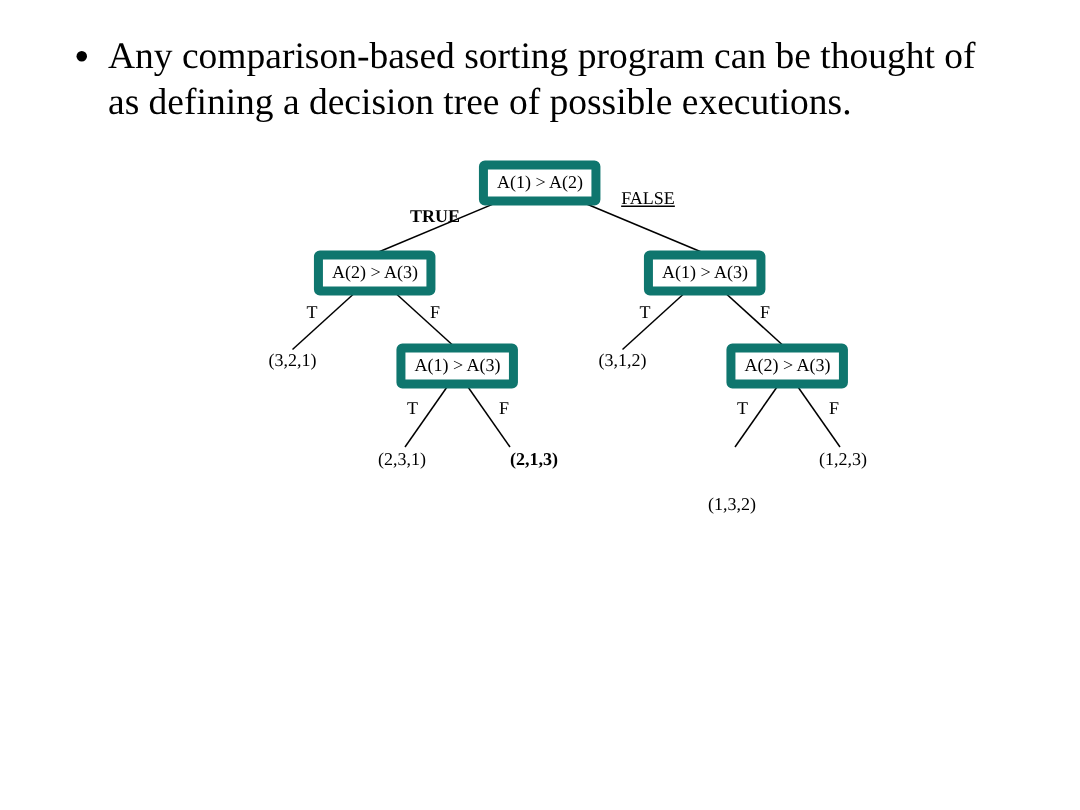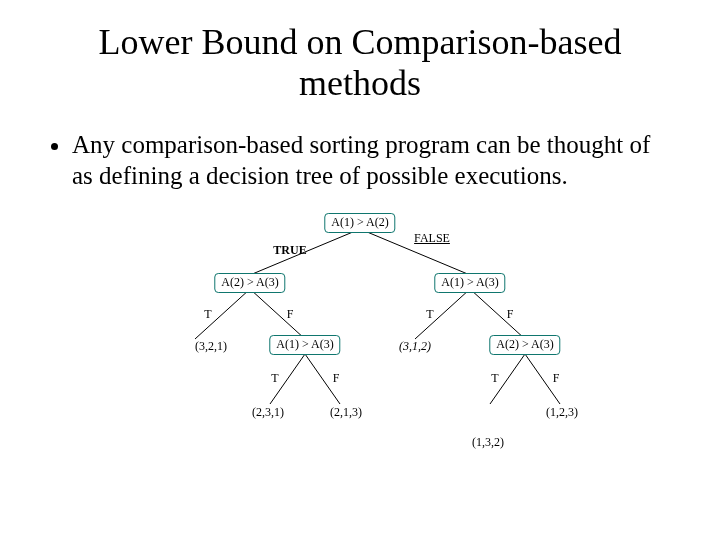--- a/index.html
+++ b/index.html
@@ -52,35 +52,34 @@
     position: absolute;
     font-family: "Times New Roman", Times, serif;
     font-size: 12px;
     white-space: nowrap;
     text-align: center;
   }
   .tree-wrap .node span,
   .tree-wrap .leaf span,
   .tree-wrap .lbl span { display:inline-block; }
   .box {
-    border: 1px solid #0f766e;
+    border: 6px solid #0f766e;
     border-radius: 4px;
     padding: 1px 6px 2px 6px;
     background: #fff;
   }
   .leaf { font-size: 12px; }
   .lbl  { font-size: 11px; }
   
   .c { transform: translateX(-50%); }
 </style>
 </head>
 <body>
 
 <div class="slide">
-  <h1 class="title">Lower Bound on Comparison-based methods</h1>
   <ul class="bullets">
     <li>Any comparison-based sorting program can be thought of as defining a decision tree of possible executions.</li>
   </ul>
 
   <div class="tree-wrap">
     <svg class="edges" viewBox="0 0 440 240">
       <g stroke="#000" stroke-width="1" fill="none">
 
         <line x1="220" y1="20" x2="110" y2="66"></line>
         <line x1="220" y1="20" x2="330" y2="66"></line>
@@ -109,31 +108,31 @@
       <span class="box">A(2) &gt; A(3)</span>
     </div>
     <div class="node c" style="left:330px; top:64px;">
       <span class="box">A(1) &gt; A(3)</span>
     </div>
     <div class="lbl c" style="left:68px;  top:98px;">T</div>
     <div class="lbl c" style="left:150px; top:98px;">F</div>
     <div class="lbl c" style="left:290px; top:98px;">T</div>
     <div class="lbl c" style="left:370px; top:98px;">F</div>
 
-    <div class="leaf c" style="left:71px;  top:130px;">(3,2,1)</div>
+    <div class="leaf c" style="left:55px;  top:130px;">(3,2,1)</div>
     <div class="node c" style="left:165px; top:126px;">
       <span class="box">A(1) &gt; A(3)</span>
     </div>
-    <div class="leaf c" style="left:275px; top:130px;font-style:italic;">(3,1,2)</div>
+    <div class="leaf c" style="left:275px; top:130px;">(3,1,2)</div>
     <div class="node c" style="left:385px; top:126px;">
       <span class="box">A(2) &gt; A(3)</span>
     </div>
     <div class="lbl c" style="left:135px; top:162px;">T</div>
     <div class="lbl c" style="left:196px; top:162px;">F</div>
     <div class="lbl c" style="left:355px; top:162px;">T</div>
     <div class="lbl c" style="left:416px; top:162px;">F</div>
 
     <div class="leaf c" style="left:128px; top:196px;">(2,3,1)</div>
-    <div class="leaf c" style="left:206px; top:196px;">(2,1,3)</div>
+    <div class="leaf c" style="left:216px; top:196px;font-weight:bold;">(2,1,3)</div>
     <div class="leaf c" style="left:348px; top:196px;margin-top:30px;">(1,3,2)</div>
     <div class="leaf c" style="left:422px; top:196px;text-align:right;">(1,2,3)</div>
   </div>
 </div>
 
 </body></html>

